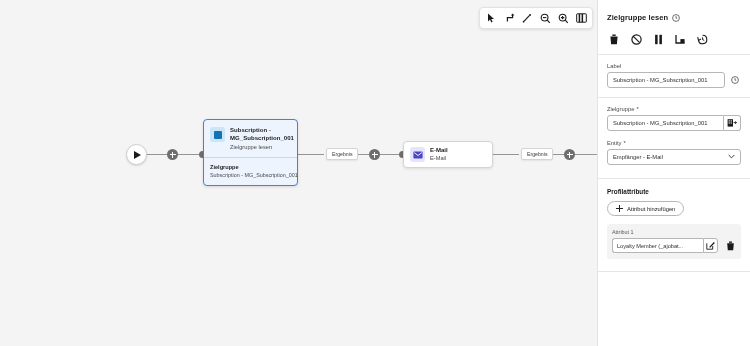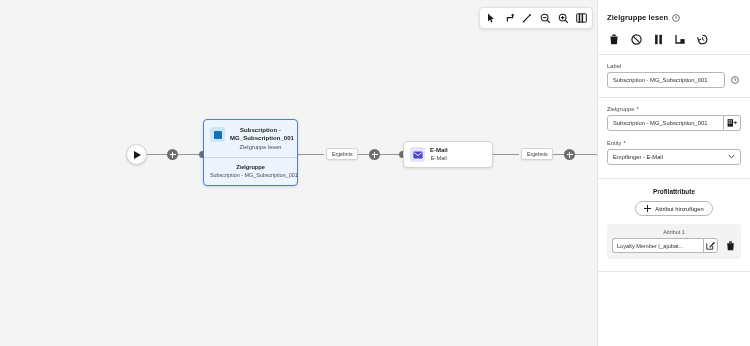--- a/index.html
+++ b/index.html
@@ -8,21 +8,20 @@
     width: 750px; height: 346px;
     overflow: hidden;
     font-family: "Liberation Sans", sans-serif;
     background: #ffffff;
   }
   #app {
     position: relative;
     width: 750px; height: 346px;
     display: flex;
     background: #ffffff;
-    text-align: center;
   }
 
   
   .canvas {
     position: relative;
     width: 597px;
     height: 346px;
     background: #f4f4f4;
     overflow: hidden;
   }

